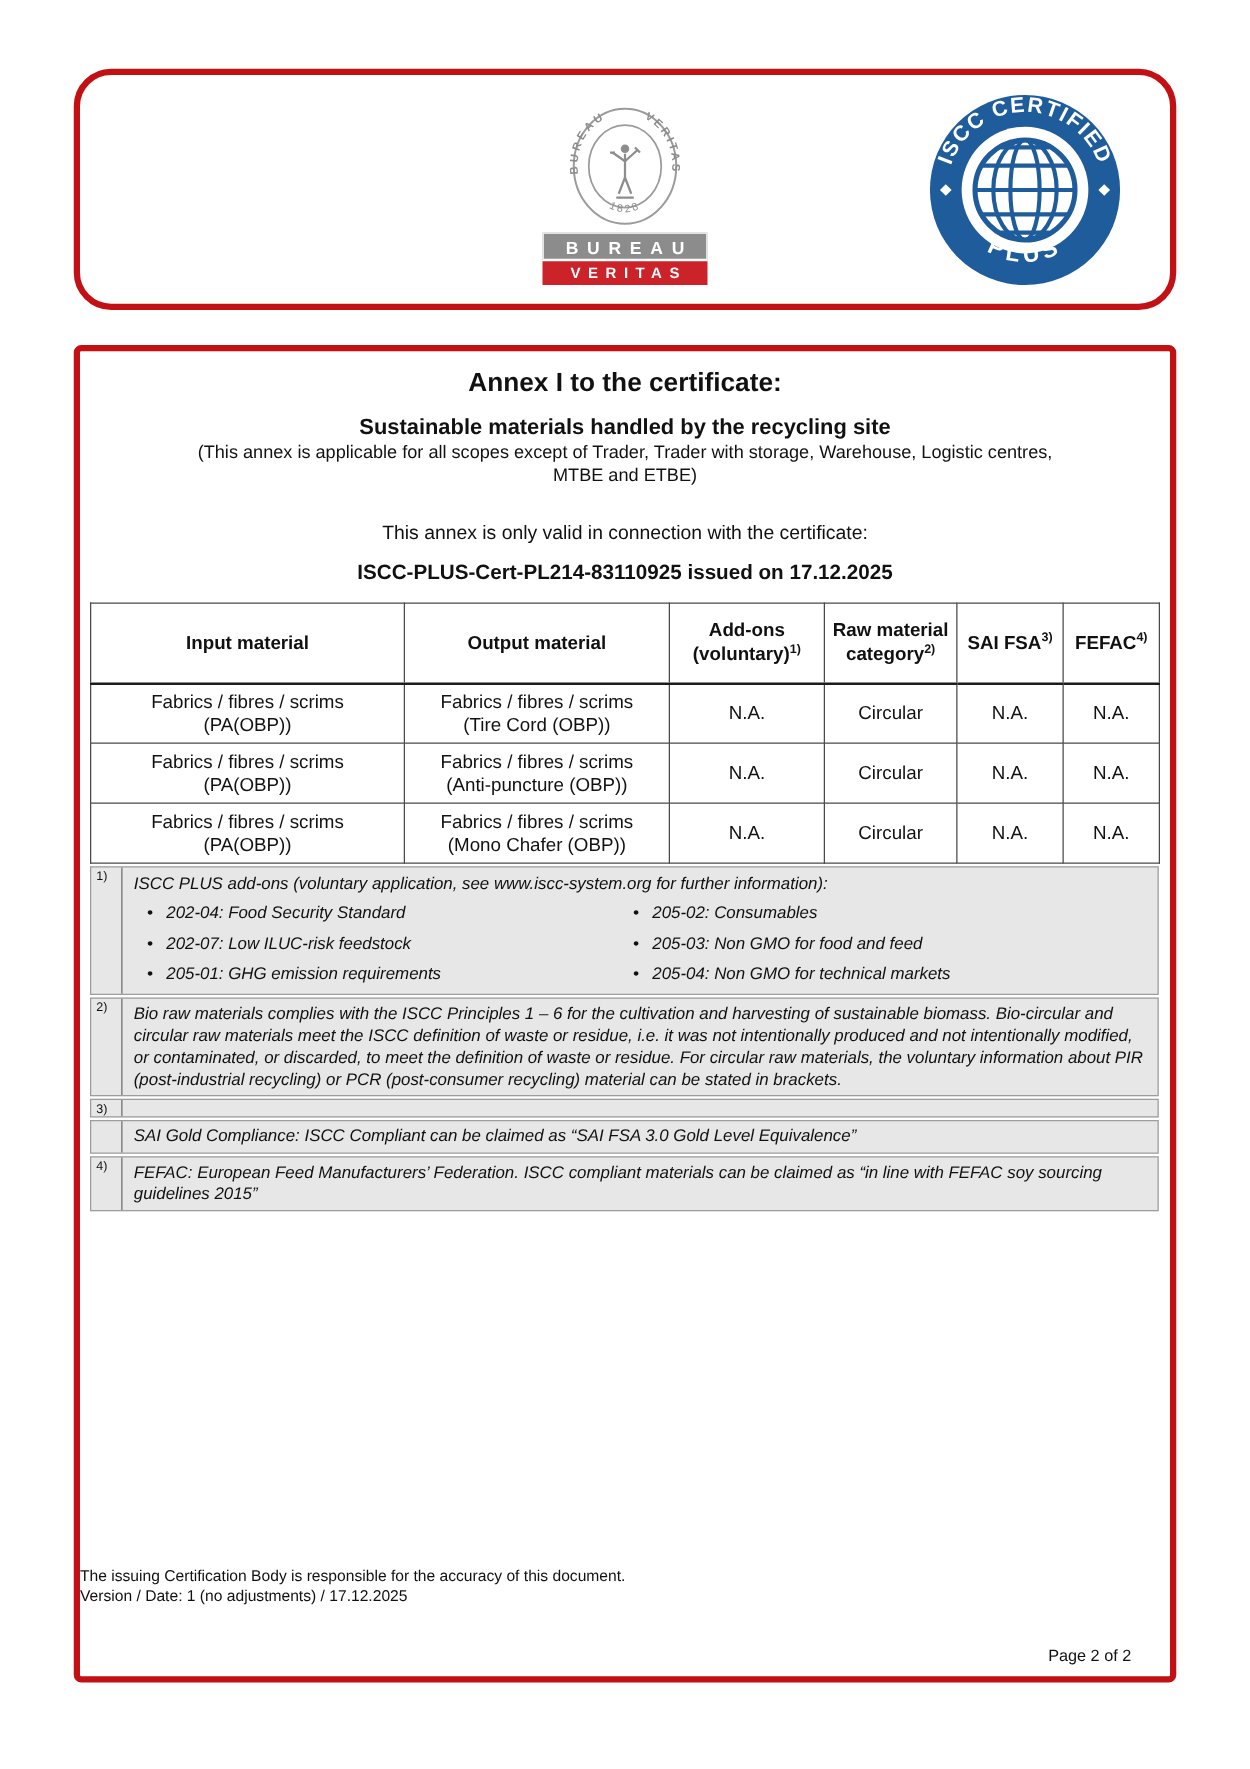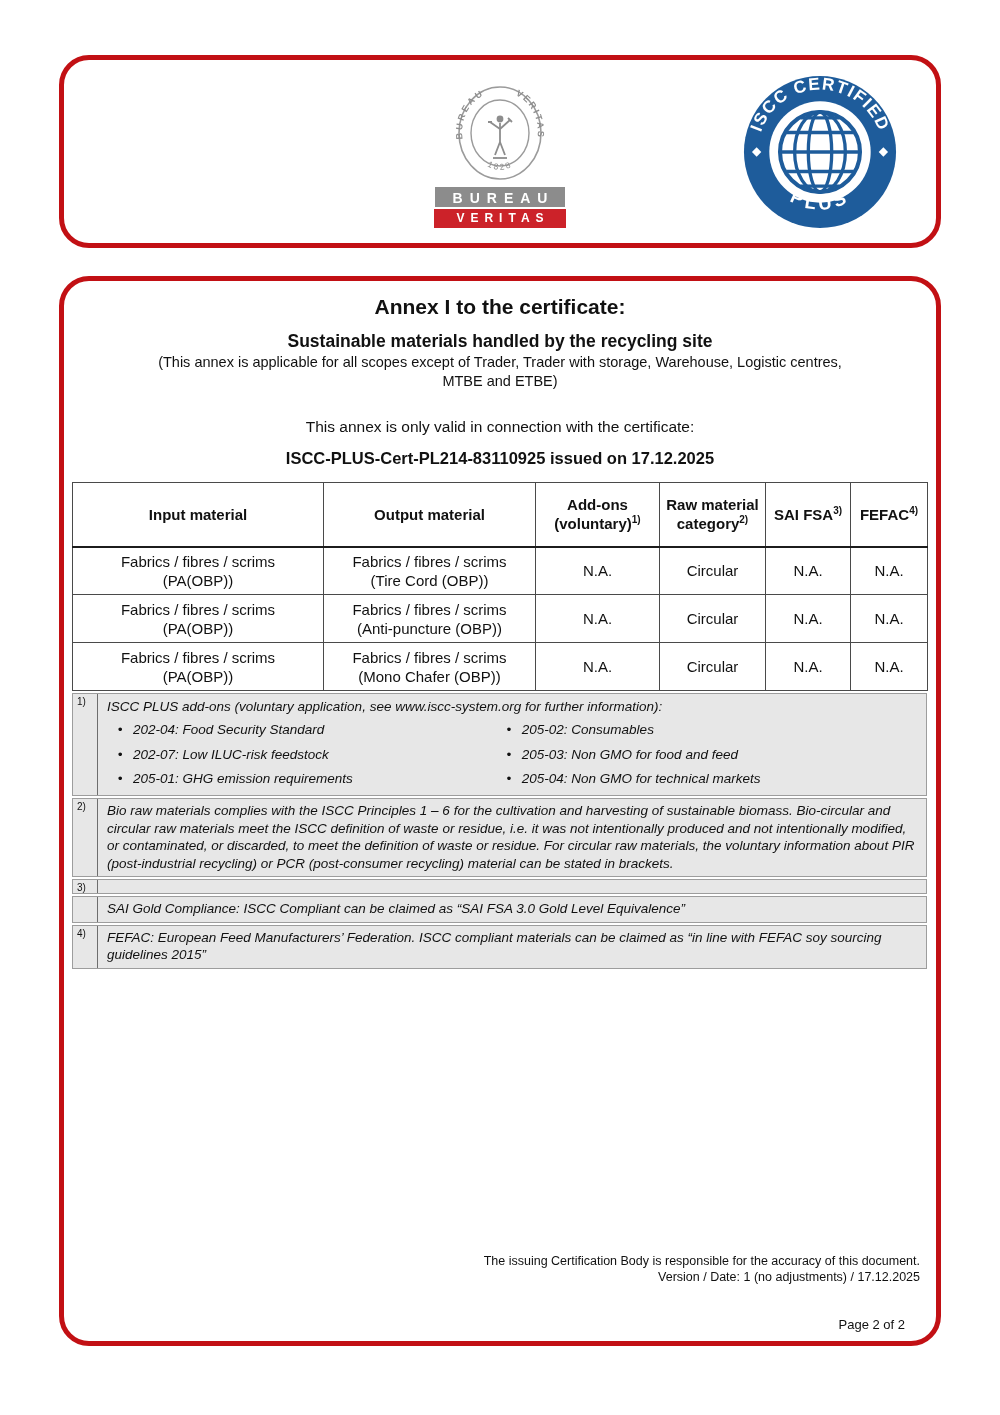--- a/index.html
+++ b/index.html
@@ -24,21 +24,21 @@
   .bv-word-veritas {
     background:var(--bv-red,#CC2229); color:#fff; font-weight:bold;
     font-size:12px; letter-spacing:6px; text-align:center;
     height:19px; line-height:19px; padding-left:6px; margin-top:1px;
   }
   .iscc-logo-wrap { position:absolute; left:678px; top:14px; width:156px; height:156px; }
 
   
   .box-main {
     position:absolute; left:59px; top:276px; width:882px; height:1070px;
-    border:5px solid var(--border-red,#C21014); border-radius:30px; background:#fff;
+    border:5px solid var(--border-red,#C21014); border-radius:6px; background:#fff;
   }
   .main-inner { position:absolute; inset:0; padding:0 8px; }
 
   .t-annex   { margin-top:14px; text-align:center; font-size:21px; font-weight:bold; line-height:24px; }
   .t-sub     { margin-top:12px; text-align:center; font-size:17.5px; font-weight:bold; line-height:21px; }
   .t-note    { margin:1px auto 0; max-width:720px; text-align:center; font-size:14.5px; line-height:19px; }
   .t-valid   { margin-top:26px; text-align:center; font-size:15.5px; line-height:19px; }
   .t-cert    { margin-top:12px; text-align:center; font-size:16.5px; font-weight:bold; line-height:20px; }
 
   
@@ -69,22 +69,22 @@
   .fn-body { flex:1; padding:3px 9px 4px; font-size:13.5px; line-height:17.5px;font-style:italic; }
   .fn-intro { padding:1px 0 2px; }
   .fn-cols { display:flex; }
   .fn-col-left  { width:48%; }
   .fn-col-right { width:52%; }
   .fn-bullet { display:flex; padding:3.5px 0; }
   .fn-bullet .dot { width:26px; flex:0 0 26px; text-align:center; }
 
   
   .footer-center {
-    position:absolute; left:0; right:16px; top:972px;
-    text-align:right; font-size:12.5px; line-height:16px;
+    position:absolute; left:0; right:0; top:972px;
+    text-align:left; font-size:12.5px; line-height:16px;
   }
   .page-num { position:absolute; right:31px; top:1036px; font-size:13px; }
 
   svg text { font-family:"Liberation Sans", sans-serif; }
 </style>
 </head>
 <body>
 
 <div class="box-top">
 

